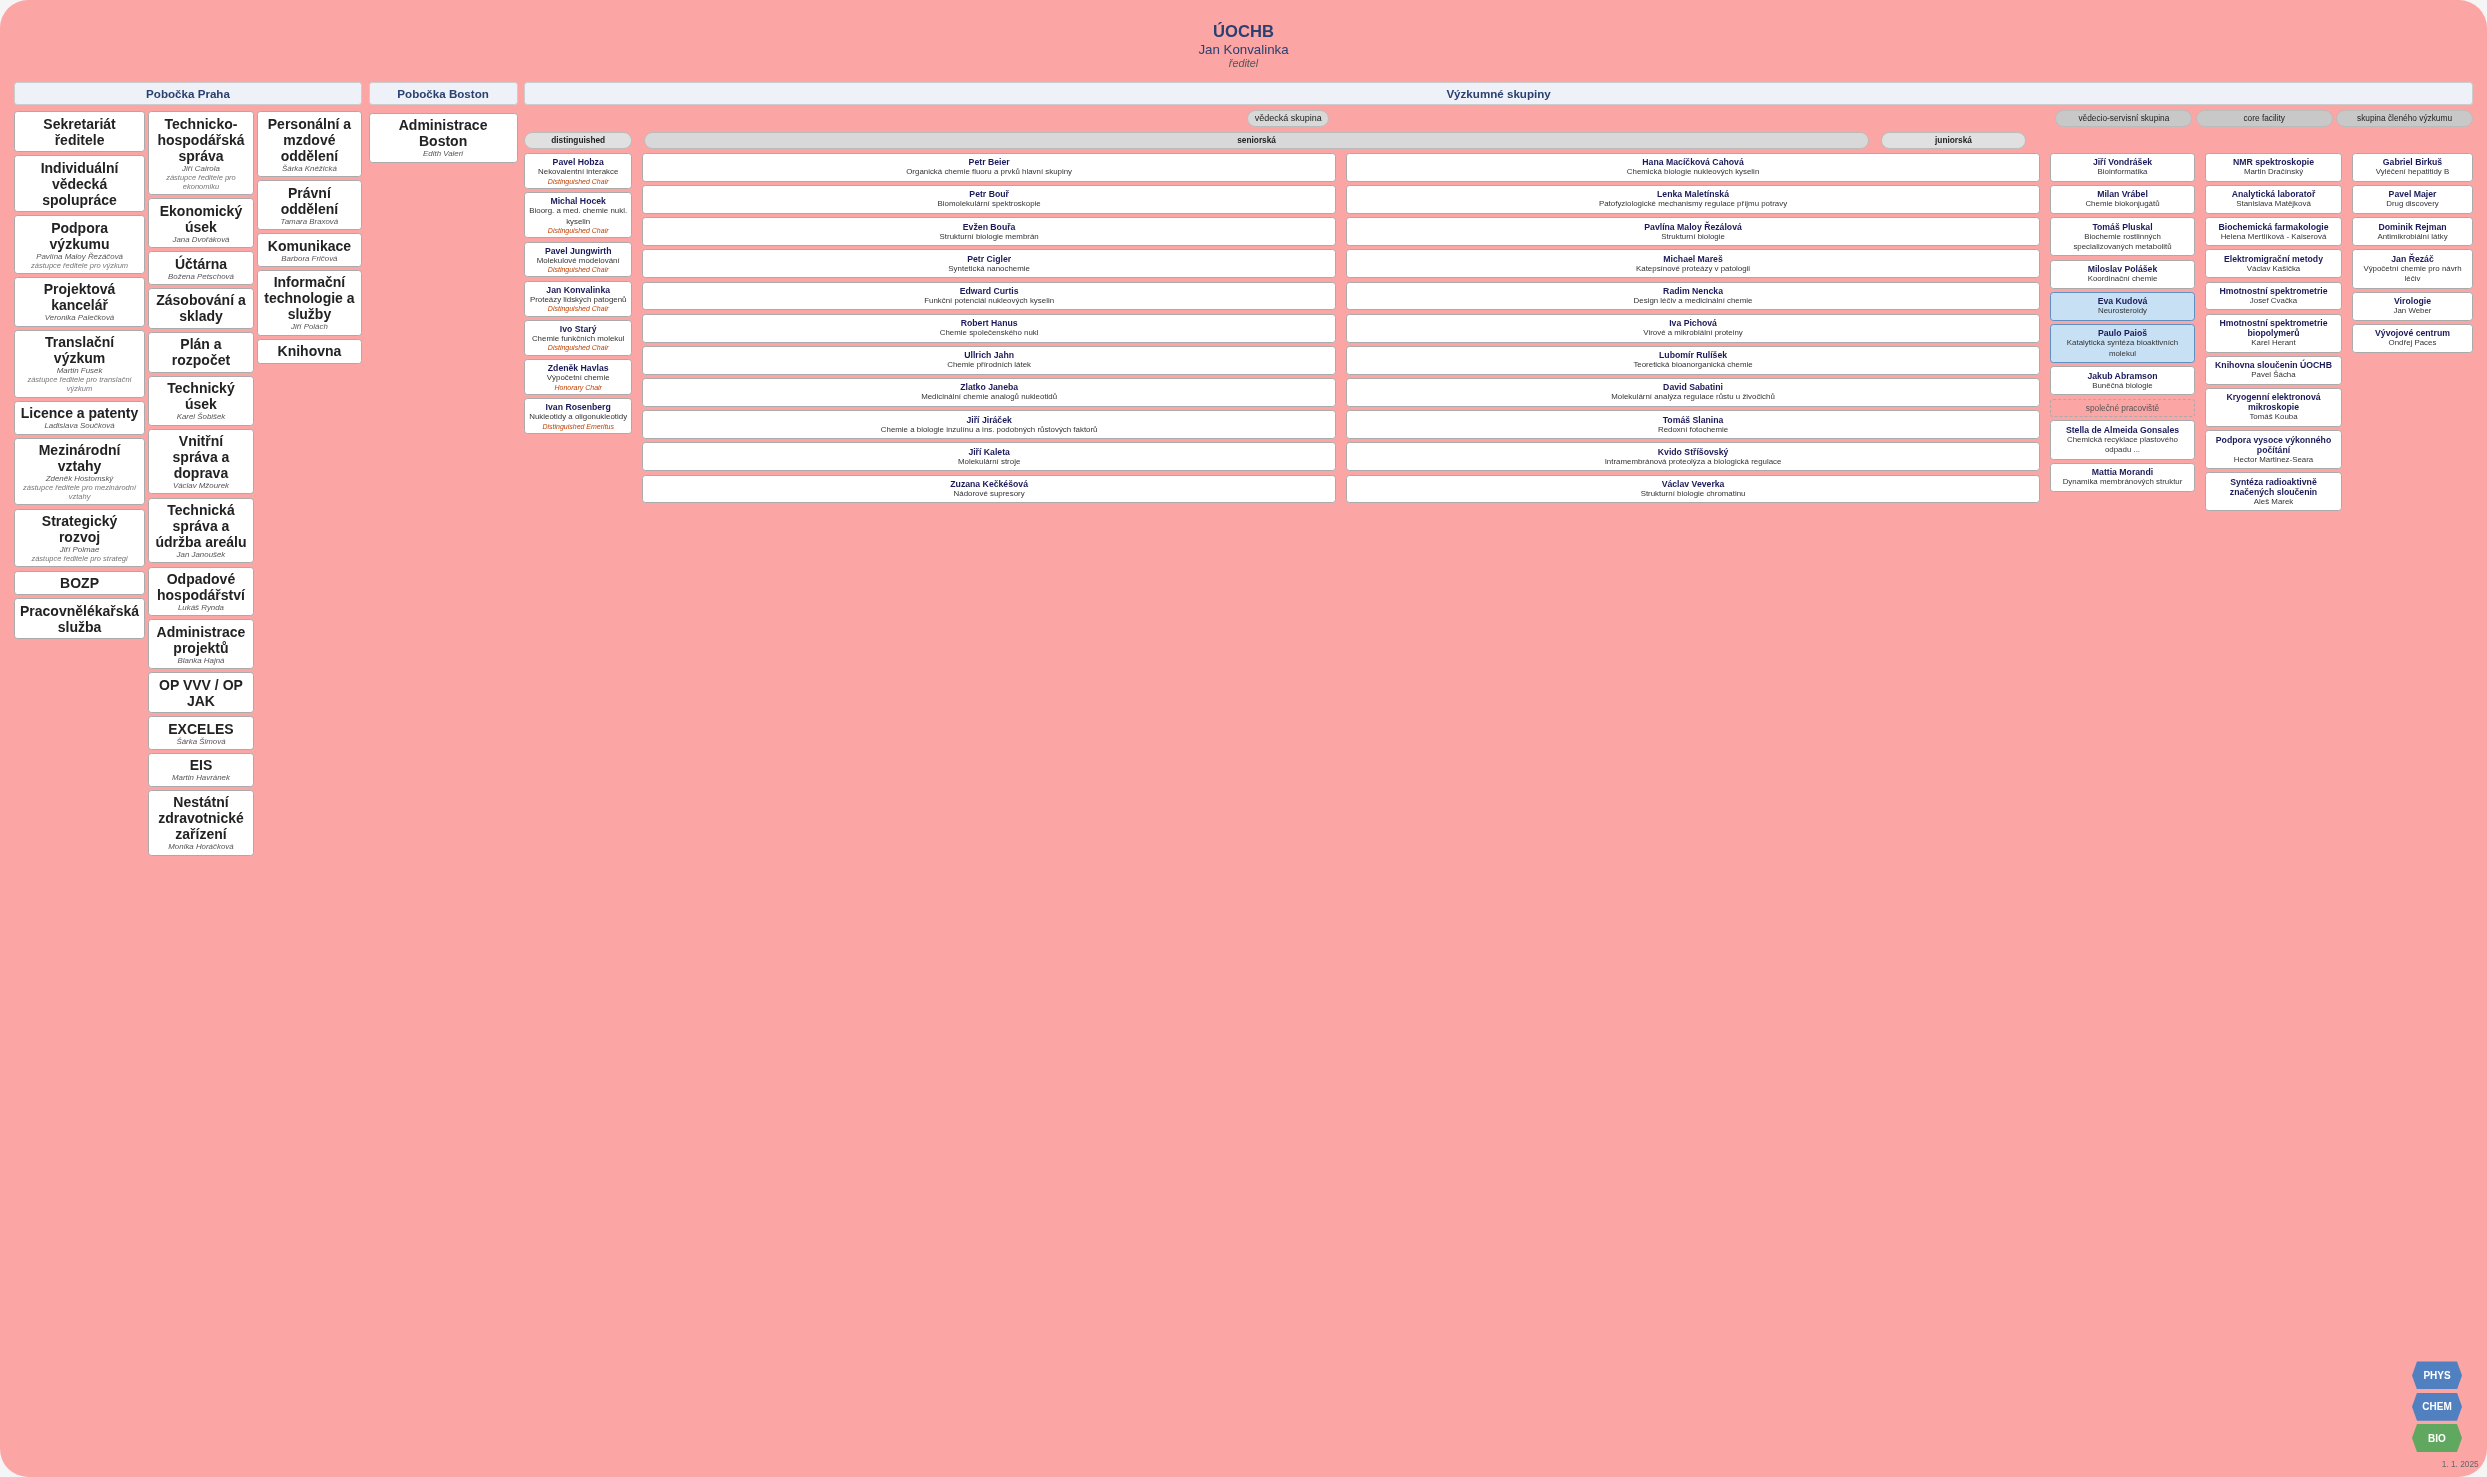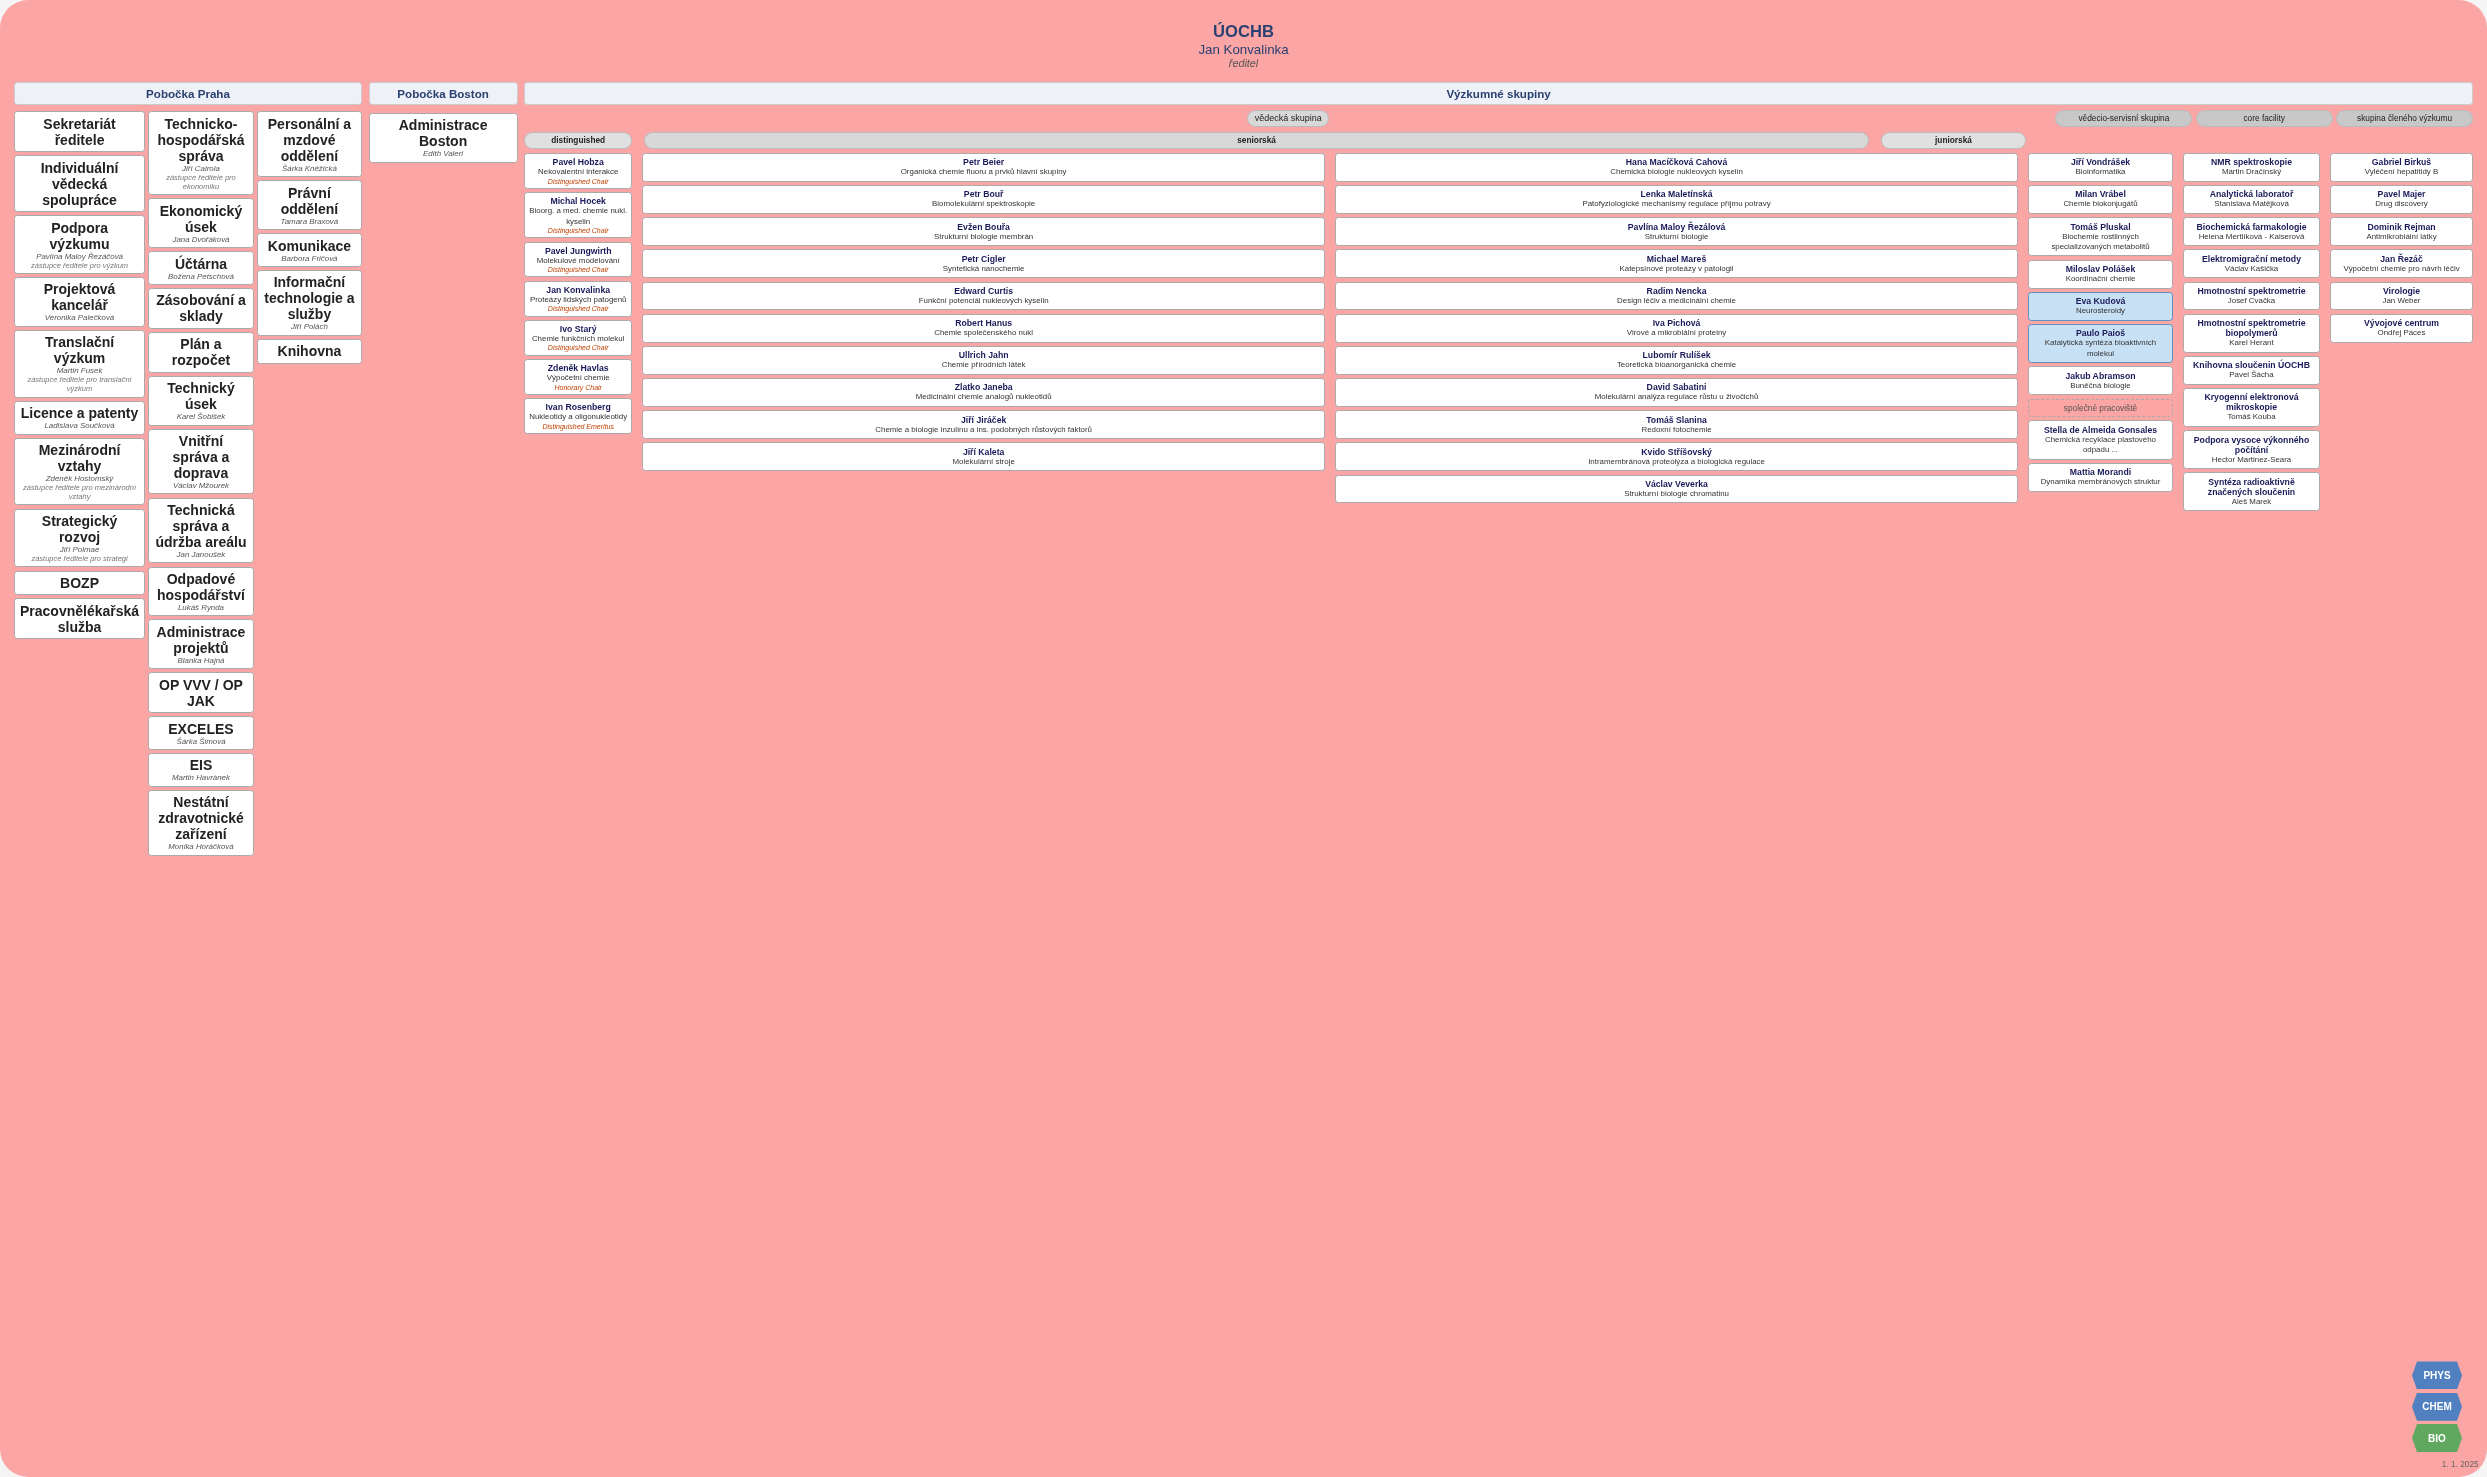--- a/index.html
+++ b/index.html
@@ -456,20 +456,24 @@
             <div class="topic">Medicinální chemie analogů nukleotidů</div>
           </div>
           <div class="rg-box bg-blue">
             <div class="name">Jiří Jiráček</div>
             <div class="topic">Chemie a biologie inzulínu a ins. podobných růstových faktorů</div>
           </div>
           <div class="rg-box bg-blue">
             <div class="name">Jiří Kaleta</div>
             <div class="topic">Molekulární stroje</div>
           </div>
+          <div class="rg-box bg-blue">
+            <div class="name">Zuzana Kečkéšová</div>
+            <div class="topic">Nádorové supresory</div>
+          </div>
         </div>
 
         <div style="flex: 1; min-width: 0;">
           <div class="rg-box bg-blue">
             <div class="name">Hana Macíčková Cahová</div>
             <div class="topic">Chemická biologie nukleových kyselin</div>
           </div>
           <div class="rg-box bg-blue">
             <div class="name">Lenka Maletínská</div>
             <div class="topic">Patofyziologické mechanismy regulace příjmu potravy</div>
@@ -588,21 +592,21 @@
           <div class="rg-box bg-yellow">
             <div class="name">Podpora vysoce výkonného počítání</div>
             <div class="topic">Hector Martinez-Seara</div>
           </div>
           <div class="rg-box bg-yellow">
             <div class="name">Syntéza radioaktivně značených sloučenin</div>
             <div class="topic">Aleš Marek</div>
           </div>
         </div>
 
-        <div style="width: 143px; flex-shrink: 0;">
+        <div style="width: 121px; flex-shrink: 0;">
           <div class="rg-box bg-pink">
             <div class="name">Gabriel Birkuš</div>
             <div class="topic">Vyléčení hepatitidy B</div>
           </div>
           <div class="rg-box bg-pink">
             <div class="name">Pavel Majer</div>
             <div class="topic">Drug discovery</div>
           </div>
           <div class="rg-box bg-pink">
             <div class="name">Dominik Rejman</div>

